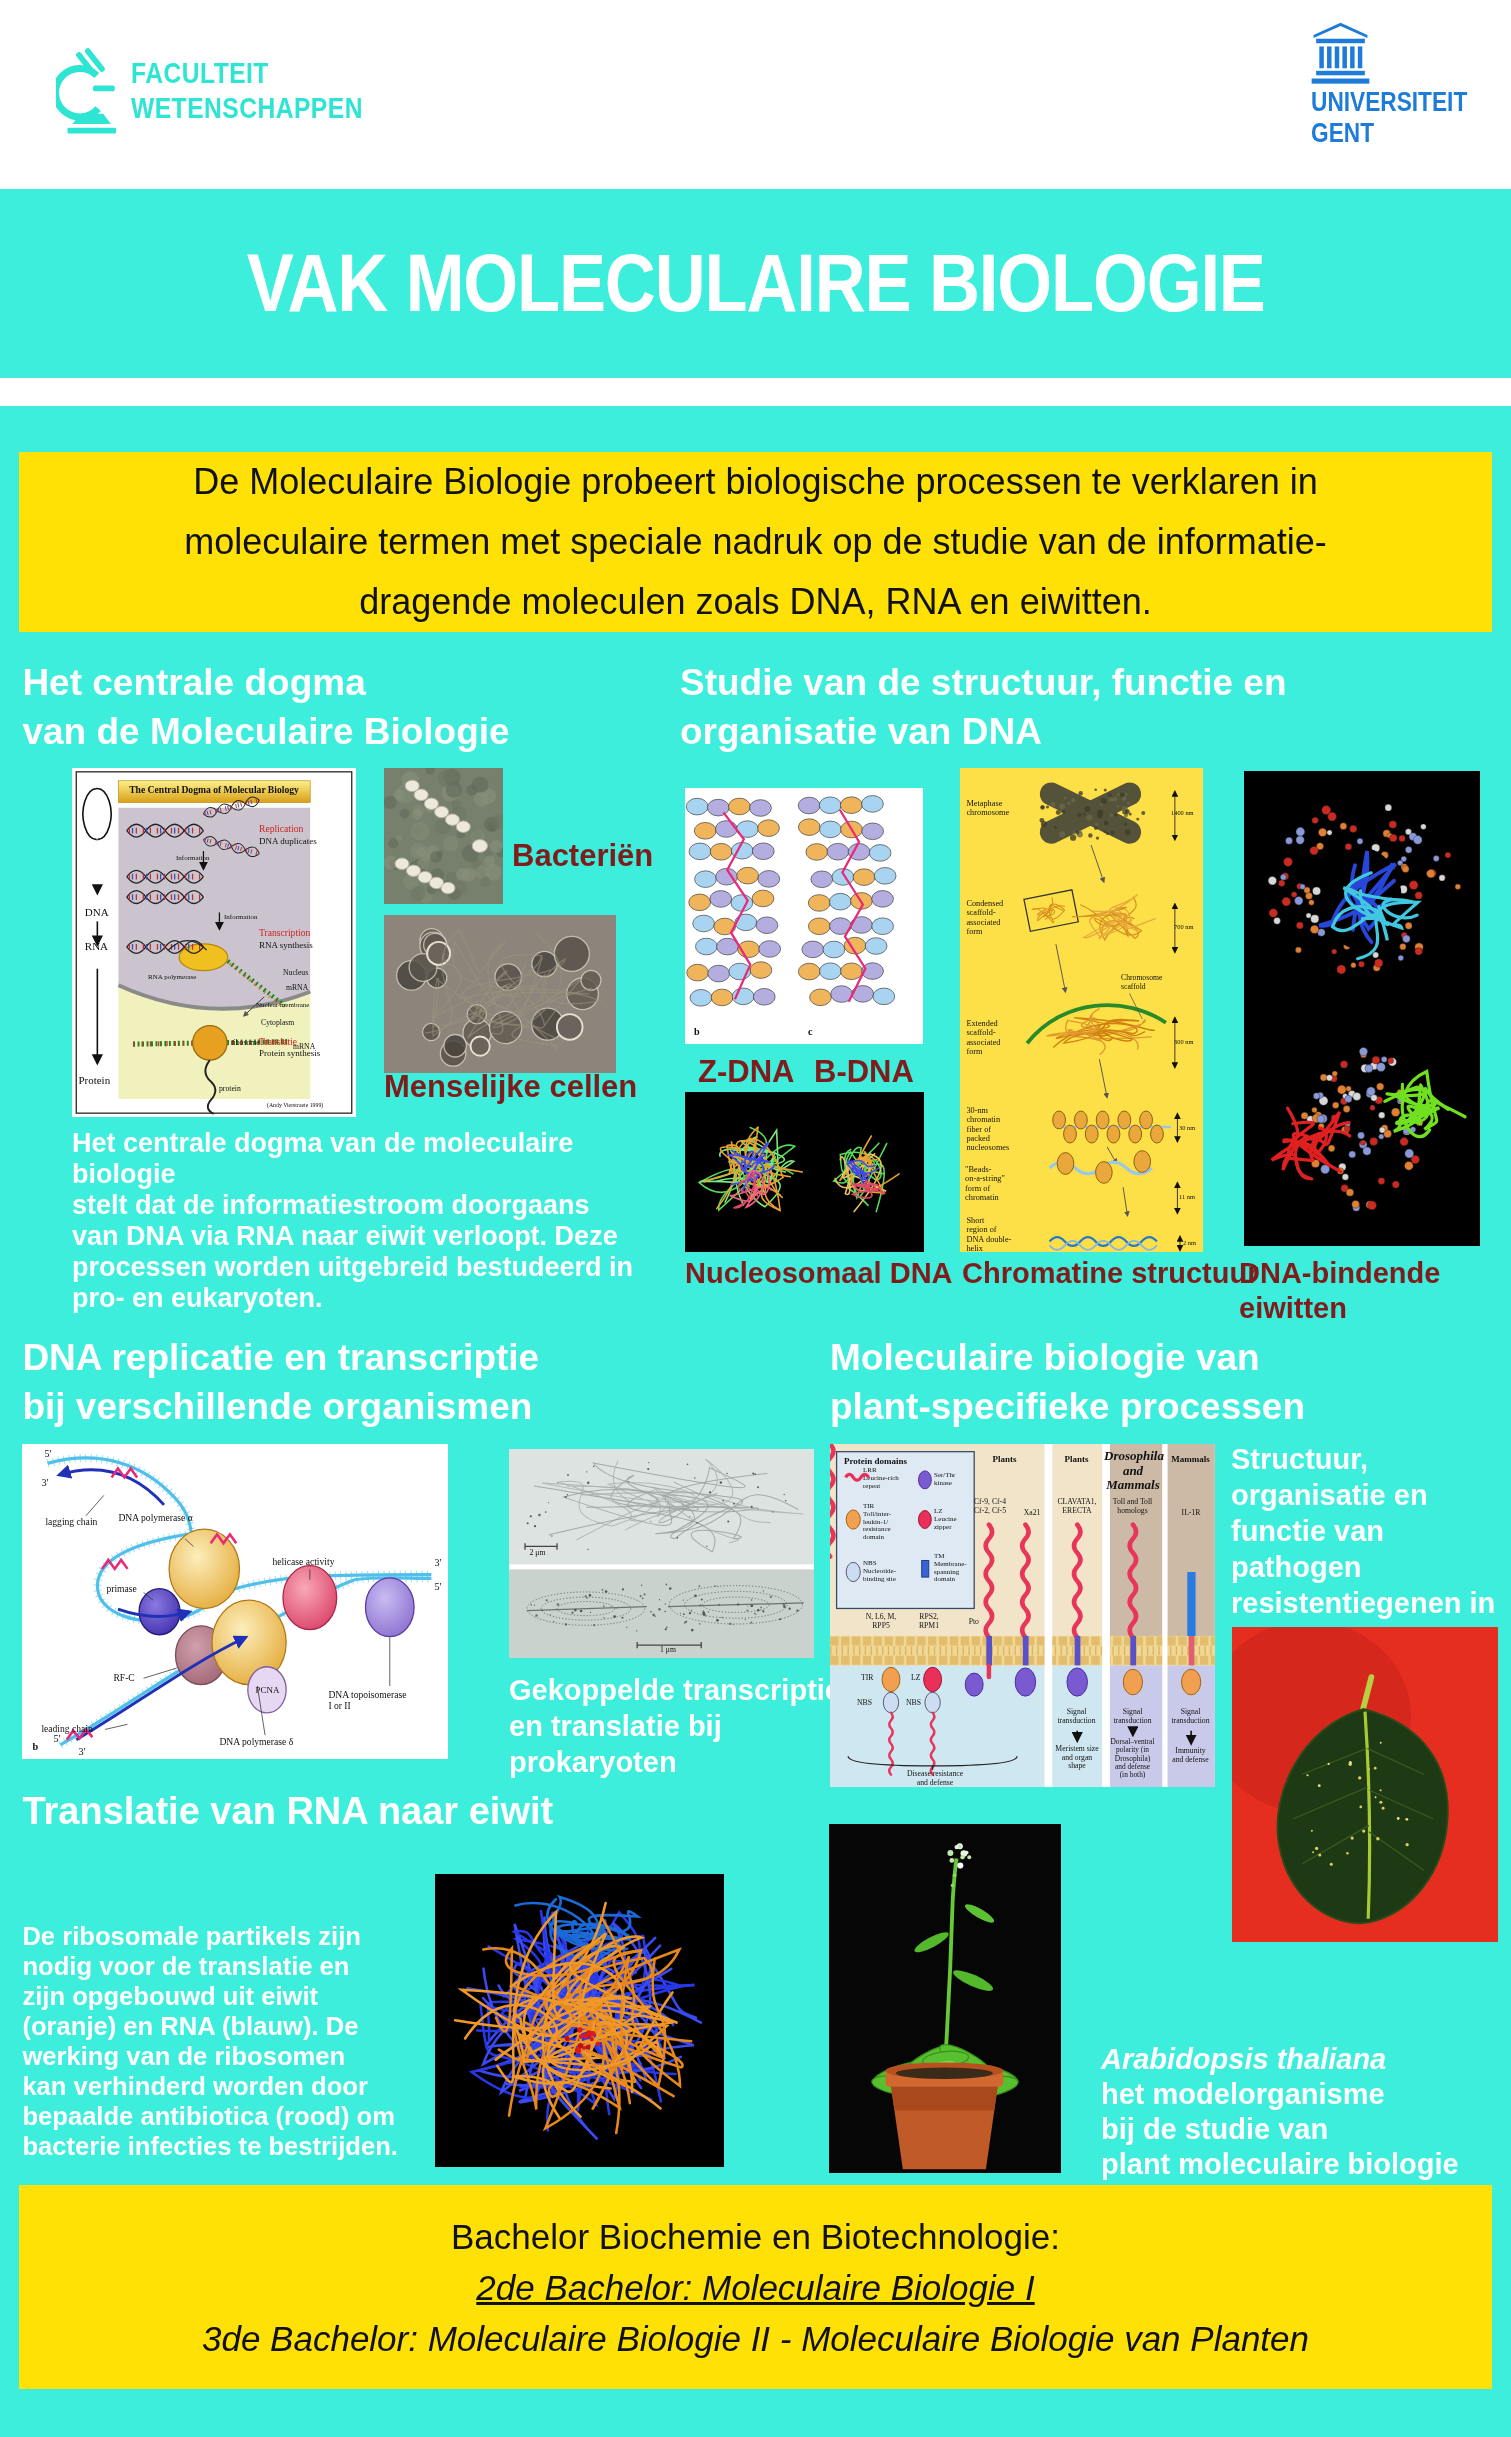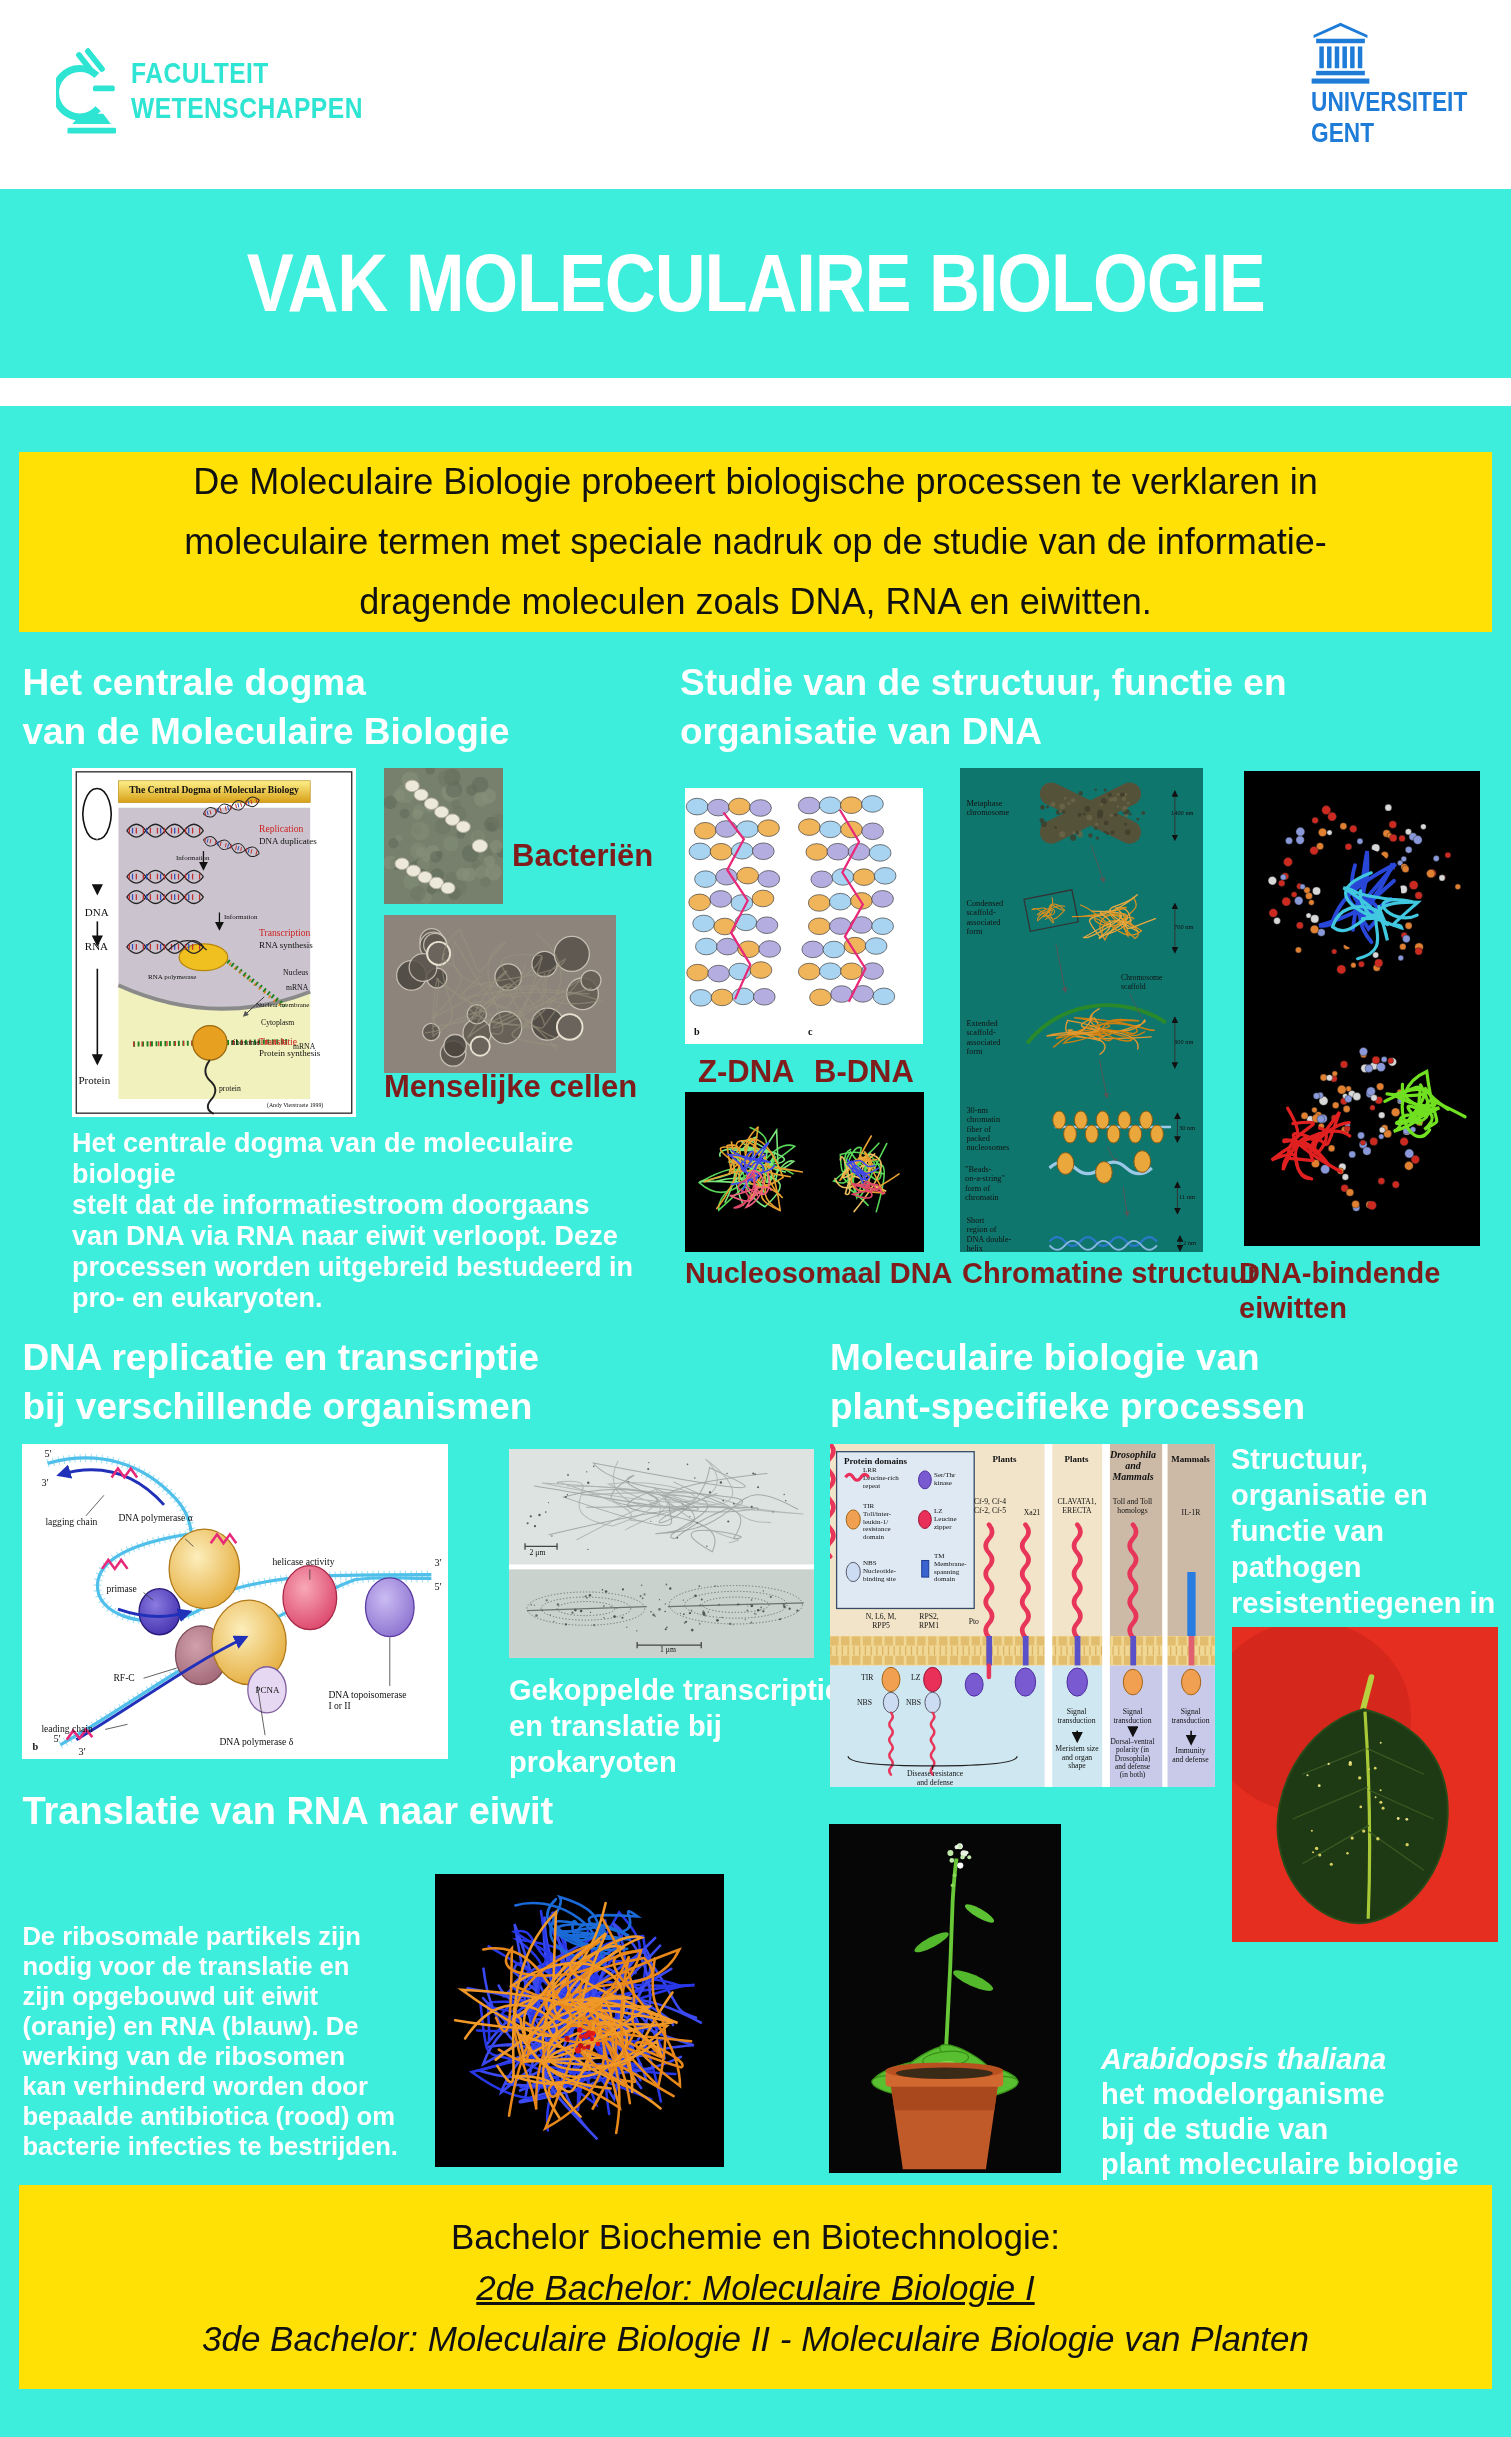--- a/index.html
+++ b/index.html
@@ -441,21 +441,21 @@
         <path d="M254.1,106.2C276.7,136.0,276.0,111.1,283.5,142.0C274.1,110.7,252.5,138.8,265.1,113.4C250.9,91.2,262.0,147.6,301.9,118.8" fill="none" stroke="#4048e8" stroke-width="2.5" stroke-linecap="round"></path>
       </g>
     <g>
         <path d="M309.0,160.0C295.9,135.4,308.3,148.4,259.8,143.6C288.0,150.5,309.6,157.8,289.0,142.2C271.8,135.2,280.4,151.3,311.7,157.4" fill="none" stroke="#e04868" stroke-width="2.5" stroke-linecap="round"></path>
         <path d="M305.3,150.1C282.3,160.2,290.3,150.0,261.6,159.9C303.9,177.0,299.2,150.2,264.1,145.8C280.4,173.2,297.0,137.2,281.9,147.1" fill="none" stroke="#e04868" stroke-width="2.5" stroke-linecap="round"></path>
       </g>
   </svg>
 </div>
 <div class="cap" style="left:685px;top:1256px;">Nucleosomaal DNA</div>
 
-<div class="fig" style="left:960px;top:768px;width:243px;height:484px;background:#0f766e;">
+<div class="fig" style="left:960px;top:768px;width:243px;height:484px;background:#fde047;">
   <svg width="243" height="484" viewBox="0 0 380 756">
     <g fill="#55523a">
       <rect x="118" y="52" width="172" height="36" rx="18" transform="rotate(26 204 70)"></rect>
       <rect x="118" y="52" width="172" height="36" rx="18" transform="rotate(-26 204 70)"></rect>
     </g>
     <g>
         <circle cx="286.6" cy="70.1" r="3.1" fill="#3f3d2a" opacity="0.8"></circle>
         <circle cx="215.0" cy="109.2" r="2.6" fill="#3f3d2a" opacity="0.8"></circle>
         <circle cx="226.6" cy="99.4" r="2.2" fill="#3f3d2a" opacity="0.8"></circle>
         <circle cx="153.7" cy="69.1" r="3.9" fill="#3f3d2a" opacity="0.8"></circle>
@@ -1155,21 +1155,21 @@
 kinase</div>
   <div class="fl pre" style="left:104px;top:64px;width:38px;font-size:7px;">LZ
 Leucine
 zipper</div>
   <div class="fl pre" style="left:104px;top:109px;width:40px;font-size:7px;">TM
 Membrane-
 spanning
 domain</div>
   <div class="fl ctr" style="left:149px;top:10.2px;width:51px;font-size:9px;font-weight:bold;">Plants</div>
   <div class="fl ctr" style="left:221px;top:10.2px;width:51px;font-size:9px;font-weight:bold;">Plants</div>
-  <div class="fl ctr pre" style="left:274px;top:5.1px;width:58px;font-size:10px;font-weight:bold;font-style:italic;">Drosophila
+  <div class="fl ctr pre" style="left:274px;top:5.1px;width:58px;font-size:13px;font-weight:bold;font-style:italic;">Drosophila
 and
 Mammals</div>
   <div class="fl ctr" style="left:335px;top:10.2px;width:51px;font-size:9px;font-weight:bold;">Mammals</div>
   <div class="fl ctr pre" style="left:131px;top:54px;width:58px;font-size:7.7px;">Cf-9, Cf-4
 Cf-2, Cf-5</div>
   <div class="fl ctr" style="left:184px;top:65px;width:36px;font-size:7.7px;">Xa21</div>
   <div class="fl ctr pre" style="left:221px;top:54px;width:52px;font-size:7.7px;">CLAVATA1,
 ERECTA</div>
   <div class="fl ctr pre" style="left:275px;top:54px;width:55px;font-size:7.7px;">Toll and Toll
 homologs</div>

